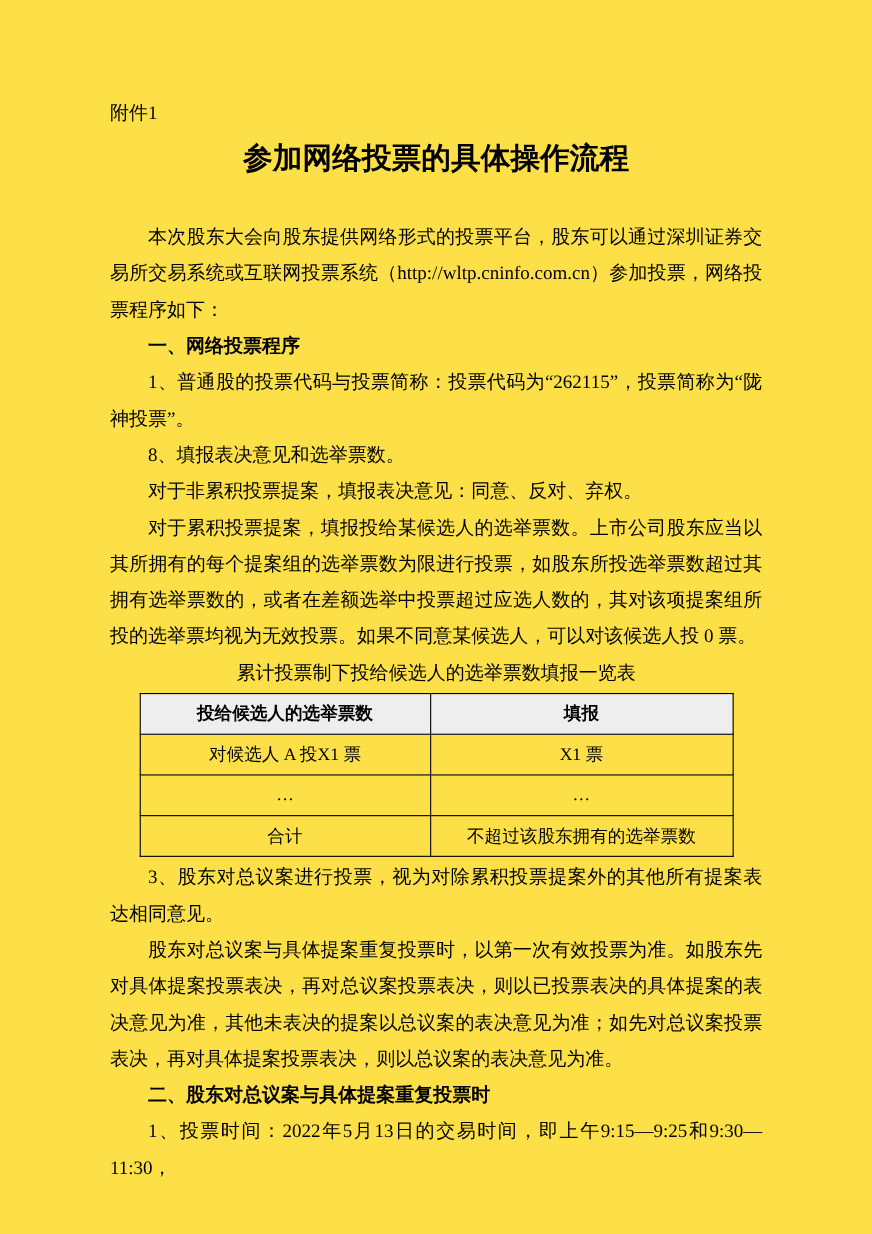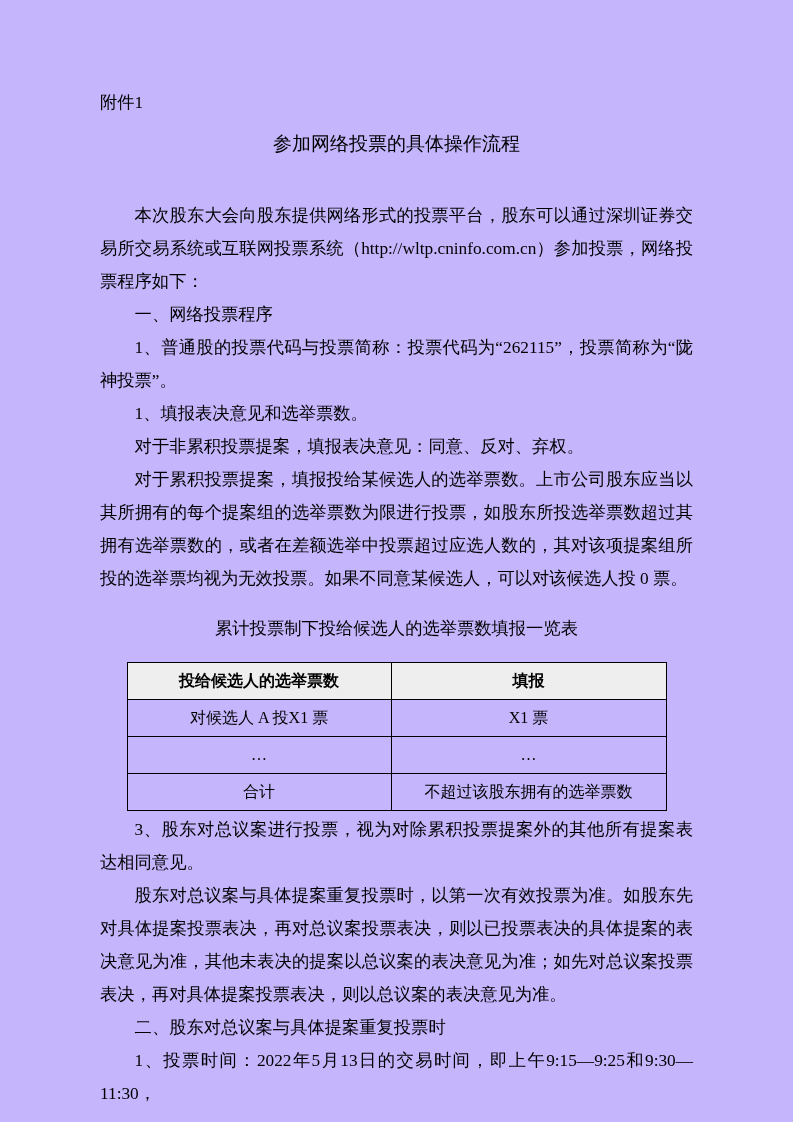--- a/index.html
+++ b/index.html
@@ -7,48 +7,48 @@
     padding: 0;
     background: #ffffff;
   }
   .page {
     position: relative;
     width: 793px;
     height: 1122px;
     box-sizing: border-box;
     margin: 0 auto;
     padding: 86px 100px 0 100px;
-    background: #c4b5fd;
+    background: #fde047;
     color: #000000;
     font-family: "Liberation Serif", "DejaVu Serif", serif;
     font-size: 17.3px;
     overflow: hidden;
   }
   .attach {
     margin: 0 0 10px 0;
     line-height: 33px;
   }
   .doc-title {
     margin: 0 0 40px 0;
     text-align: center;
-    font-size: 19px;
-    font-weight: normal;
+    font-size: 27px;
+    font-weight: bold;
     line-height: 30px;
   }
   p.body {
     margin: 0;
     line-height: 33px;
     text-indent: 2em;
     text-align: justify;
   }
   p.heading {
-    font-weight: normal;
+    font-weight: bold;
   }
   p.caption {
-    margin: 17px;
+    margin: 0;
     line-height: 33px;
     text-align: center;
   }
   table.vote-table {
     border-collapse: collapse;
     width: 540px;
     margin: 2px auto 2px auto;
     table-layout: fixed;
   }
   .vote-table th,
@@ -76,21 +76,21 @@
   <p class="attach">附件1</p>
 
   <h1 class="doc-title">参加网络投票的具体操作流程</h1>
 
   <p class="body">本次股东大会向股东提供网络形式的投票平台，股东可以通过深圳证券交易所交易系统或互联网投票系统（http://wltp.cninfo.com.cn）参加投票，网络投票程序如下：</p>
 
   <p class="body heading">一、网络投票程序</p>
 
   <p class="body">1、普通股的投票代码与投票简称：投票代码为“262115”，投票简称为“陇神投票”。</p>
 
-  <p class="body">1、填报表决意见和选举票数。</p>
+  <p class="body">8、填报表决意见和选举票数。</p>
 
   <p class="body">对于非累积投票提案，填报表决意见：同意、反对、弃权。</p>
 
   <p class="body">对于累积投票提案，填报投给某候选人的选举票数。上市公司股东应当以其所拥有的每个提案组的选举票数为限进行投票，如股东所投选举票数超过其拥有选举票数的，或者在差额选举中投票超过应选人数的，其对该项提案组所投的选举票均视为无效投票。如果不同意某候选人，可以对该候选人投 0 票。</p>
 
   <p class="caption">累计投票制下投给候选人的选举票数填报一览表</p>
 
   <table class="vote-table">
     <colgroup>
         <col class="c1">

